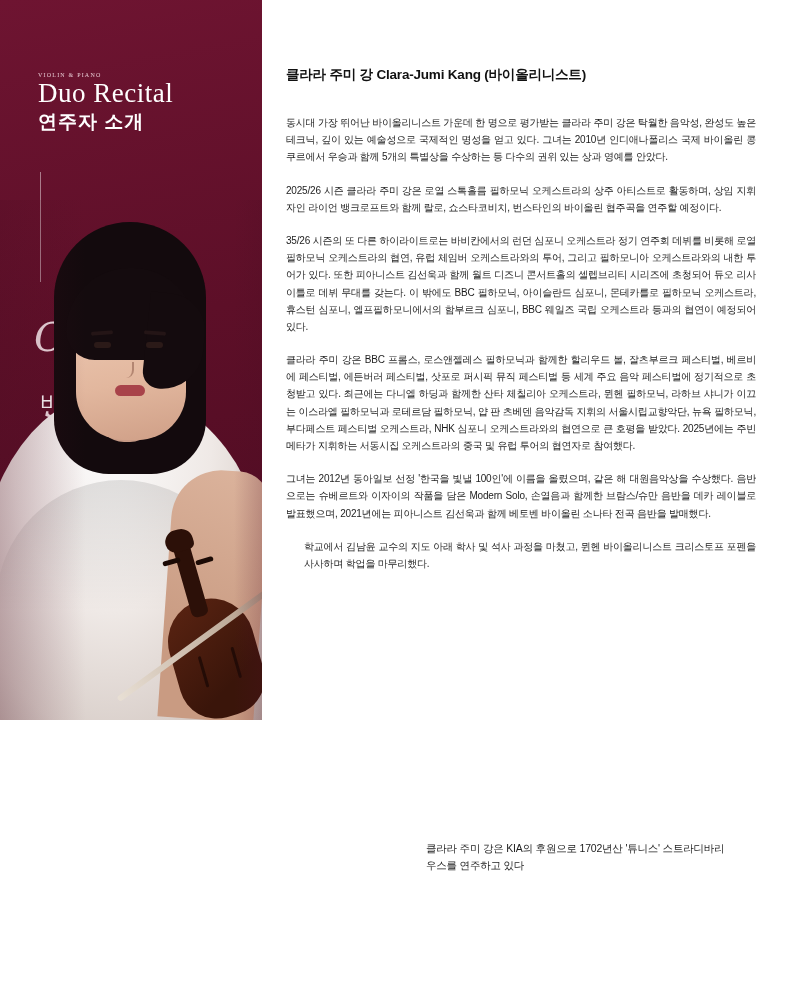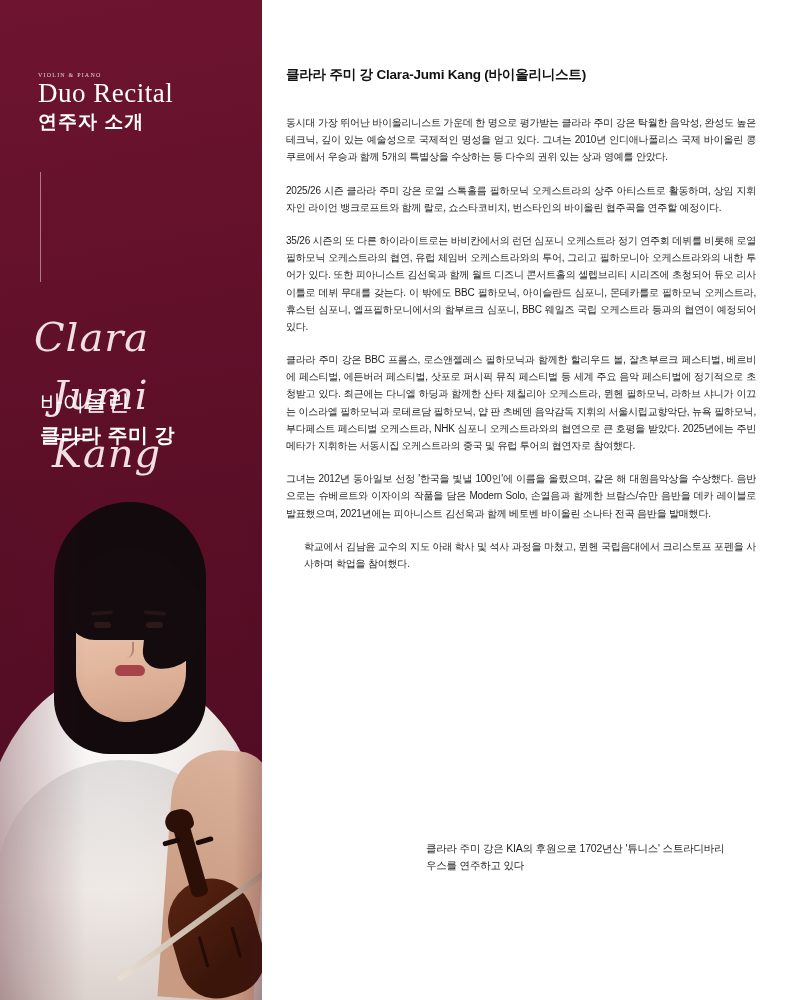--- a/index.html
+++ b/index.html
@@ -14,21 +14,21 @@
     overflow: hidden;
     position: relative;
   }
 
   
   .left-panel {
     position: absolute;
     left: 0;
     top: 0;
     width: 262px;
-    height: 1000px;
+    height: 720px;
     background: #6d1330;
     background: linear-gradient(170deg, #6e1431 0%, #5d0f28 45%, #4a0b20 100%);
     overflow: hidden;
     text-decoration: underline;
   }
 
   .brand-block {
     position: absolute;
     left: 38px;
     top: 72px;
@@ -386,16 +386,16 @@
 </div>
 
 <div class="content">
   <div class="doc-title">클라라 주미 강 Clara-Jumi Kang (바이올리니스트)</div>
 
   <p class="para">동시대 가장 뛰어난 바이올리니스트 가운데 한 명으로 평가받는 클라라 주미 강은 탁월한 음악성, 완성도 높은 테크닉, 깊이 있는 예술성으로 국제적인 명성을 얻고 있다. 그녀는 2010년 인디애나폴리스 국제 바이올린 콩쿠르에서 우승과 함께 5개의 특별상을 수상하는 등 다수의 권위 있는 상과 영예를 안았다.</p>
   <p class="para">2025/26 시즌 클라라 주미 강은 로열 스톡홀름 필하모닉 오케스트라의 상주 아티스트로 활동하며, 상임 지휘자인 라이언 뱅크로프트와 함께 랄로, 쇼스타코비치, 번스타인의 바이올린 협주곡을 연주할 예정이다.</p>
   <p class="para">35/26 시즌의 또 다른 하이라이트로는 바비칸에서의 런던 심포니 오케스트라 정기 연주회 데뷔를 비롯해 로열 필하모닉 오케스트라의 협연, 유럽 체임버 오케스트라와의 투어, 그리고 필하모니아 오케스트라와의 내한 투어가 있다. 또한 피아니스트 김선욱과 함께 월트 디즈니 콘서트홀의 셀렙브리티 시리즈에 초청되어 듀오 리사이틀로 데뷔 무대를 갖는다. 이 밖에도 BBC 필하모닉, 아이슬란드 심포니, 몬테카를로 필하모닉 오케스트라, 휴스턴 심포니, 엘프필하모니에서의 함부르크 심포니, BBC 웨일즈 국립 오케스트라 등과의 협연이 예정되어 있다.</p>
   <p class="para">클라라 주미 강은 BBC 프롬스, 로스앤젤레스 필하모닉과 함께한 할리우드 볼, 잘츠부르크 페스티벌, 베르비에 페스티벌, 에든버러 페스티벌, 삿포로 퍼시픽 뮤직 페스티벌 등 세계 주요 음악 페스티벌에 정기적으로 초청받고 있다. 최근에는 다니엘 하딩과 함께한 산타 체칠리아 오케스트라, 뮌헨 필하모닉, 라하브 샤니가 이끄는 이스라엘 필하모닉과 로테르담 필하모닉, 얍 판 츠베덴 음악감독 지휘의 서울시립교향악단, 뉴욕 필하모닉, 부다페스트 페스티벌 오케스트라, NHK 심포니 오케스트라와의 협연으로 큰 호평을 받았다. 2025년에는 주빈 메타가 지휘하는 서동시집 오케스트라의 중국 및 유럽 투어의 협연자로 참여했다.</p>
   <p class="para">그녀는 2012년 동아일보 선정 '한국을 빛낼 100인'에 이름을 올렸으며, 같은 해 대원음악상을 수상했다. 음반으로는 슈베르트와 이자이의 작품을 담은 Modern Solo, 손열음과 함께한 브람스/슈만 음반을 데카 레이블로 발표했으며, 2021년에는 피아니스트 김선욱과 함께 베토벤 바이올린 소나타 전곡 음반을 발매했다.</p>
-  <p class="para indented">학교에서 김남윤 교수의 지도 아래 학사 및 석사 과정을 마쳤고, 뮌헨 국립음대에서 크리스토프 포펜을 사사하며 학업을 참여했다.</p>
+  <p class="para indented">학교에서 김남윤 교수의 지도 아래 학사 및 석사 과정을 마쳤고, 뮌헨 바이올리니스트 크리스토프 포펜을 사사하며 학업을 마무리했다.</p>
 </div>
 
 <div class="footnote">클라라 주미 강은 KIA의 후원으로 1702년산 '튜니스' 스트라디바리우스를 연주하고 있다</div>
 
 </body></html>

